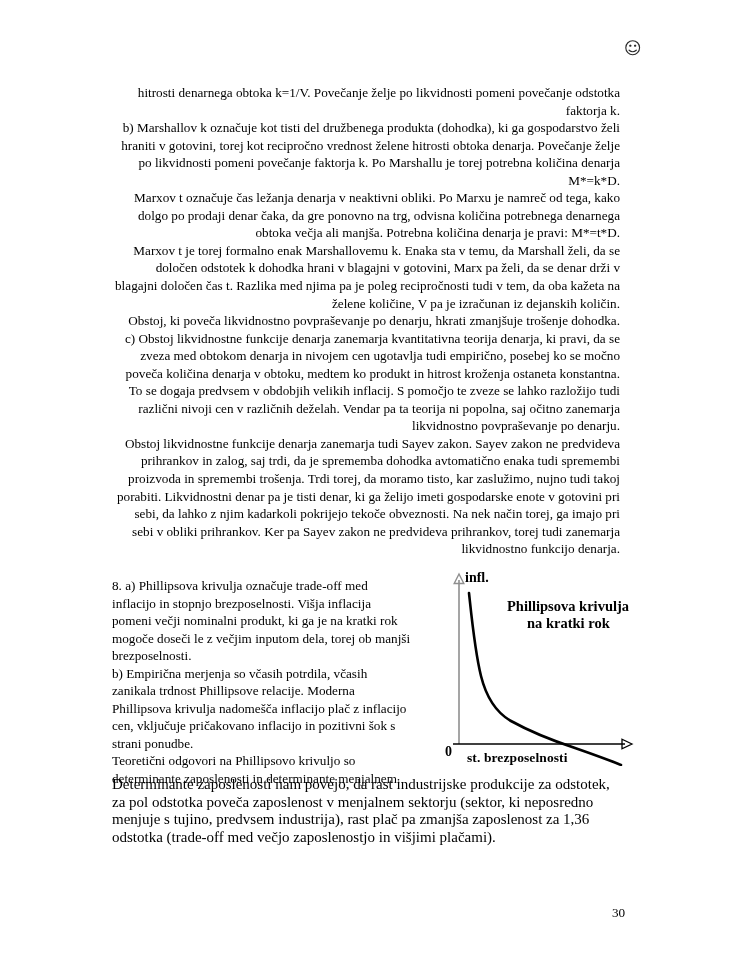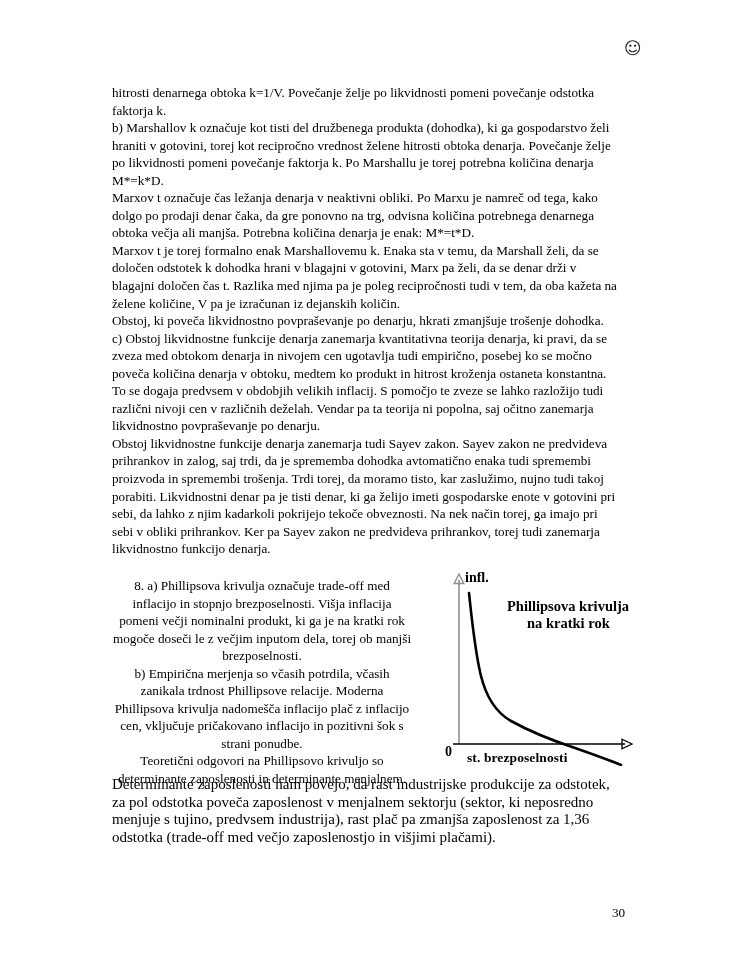--- a/index.html
+++ b/index.html
@@ -41,34 +41,34 @@
     left: 112px;
     top: 84px;
     width: 508px;
     font-size: 13.2px;
     line-height: 17.55px;
     text-align: left;
   }
   .textcol p {
     margin: 0;
     padding: 0;
+    text-align: right;
   }
 
   
   .lower {
     position: absolute;
     left: 112px;
     top: 577px;
     width: 508px;
   }
   .lower-left {
     width: 300px;
     font-size: 13.2px;
     line-height: 17.55px;
-    text-align: center;
   }
   .lower-left p { margin: 0; padding: 0; }
 
   .tail {
     position: absolute;
     left: 112px;
     top: 776px;
     width: 508px;
     font-size: 15px;
     line-height: 17.55px;
@@ -104,21 +104,21 @@
 </head>
 <body>
 
 <div class="page">
 
   <div class="smiley">☺</div>
 
   <div class="textcol">
     <p>hitrosti denarnega obtoka k=1/V. Povečanje želje po likvidnosti pomeni povečanje odstotka faktorja k.</p>
     <p>b) Marshallov k označuje kot tisti del družbenega produkta (dohodka), ki ga gospodarstvo želi hraniti v gotovini, torej kot recipročno vrednost želene hitrosti obtoka denarja. Povečanje želje po likvidnosti pomeni povečanje faktorja k. Po Marshallu je torej potrebna količina denarja M*=k*D.</p>
-    <p>Marxov t označuje čas ležanja denarja v neaktivni obliki. Po Marxu je namreč od tega, kako dolgo po prodaji denar čaka, da gre ponovno na trg, odvisna količina potrebnega denarnega obtoka večja ali manjša. Potrebna količina denarja je enak: M*=t*D.</p>
+    <p>Marxov t označuje čas ležanja denarja v neaktivni obliki. Po Marxu je namreč od tega, kako dolgo po prodaji denar čaka, da gre ponovno na trg, odvisna količina potrebnega denarnega obtoka večja ali manjša. Potrebna količina denarja je pravi: M*=t*D.</p>
     <p>Marxov t je torej formalno enak Marshallovemu k. Enaka sta v temu, da Marshall želi, da se določen odstotek k dohodka hrani v blagajni v gotovini, Marx pa želi, da se denar drži v blagajni določen čas t. Razlika med njima pa je poleg recipročnosti tudi v tem, da oba kažeta na želene količine, V pa je izračunan iz dejanskih količin.</p>
     <p>Obstoj, ki poveča likvidnostno povpraševanje po denarju, hkrati zmanjšuje trošenje dohodka.</p>
     <p>c) Obstoj likvidnostne funkcije denarja zanemarja kvantitativna teorija denarja, ki pravi, da se zveza med obtokom denarja in nivojem cen ugotavlja tudi empirično, posebej ko se močno poveča količina denarja v obtoku, medtem ko produkt in hitrost kroženja ostaneta konstantna. To se dogaja predvsem v obdobjih velikih inflacij. S pomočjo te zveze se lahko razložijo tudi različni nivoji cen v različnih deželah. Vendar pa ta teorija ni popolna, saj očitno zanemarja likvidnostno povpraševanje po denarju.</p>
     <p>Obstoj likvidnostne funkcije denarja zanemarja tudi Sayev zakon. Sayev zakon ne predvideva prihrankov in zalog, saj trdi, da je sprememba dohodka avtomatično enaka tudi spremembi proizvoda in spremembi trošenja. Trdi torej, da moramo tisto, kar zaslužimo, nujno tudi takoj porabiti. Likvidnostni denar pa je tisti denar, ki ga želijo imeti gospodarske enote v gotovini pri sebi, da lahko z njim kadarkoli pokrijejo tekoče obveznosti. Na nek način torej, ga imajo pri sebi v obliki prihrankov. Ker pa Sayev zakon ne predvideva prihrankov, torej tudi zanemarja likvidnostno funkcijo denarja.</p>
   </div>
 
   <div class="lower">
     <div class="lower-left">
       <p>8. a) Phillipsova krivulja označuje trade-off med inflacijo in stopnjo brezposelnosti. Višja inflacija pomeni večji nominalni produkt, ki ga je na kratki rok mogoče doseči le z večjim inputom dela, torej ob manjši brezposelnosti.</p>
       <p>b) Empirična merjenja so včasih potrdila, včasih zanikala trdnost Phillipsove relacije. Moderna Phillipsova krivulja nadomešča inflacijo plač z inflacijo cen, vključuje pričakovano inflacijo in pozitivni šok s strani ponudbe.</p>

